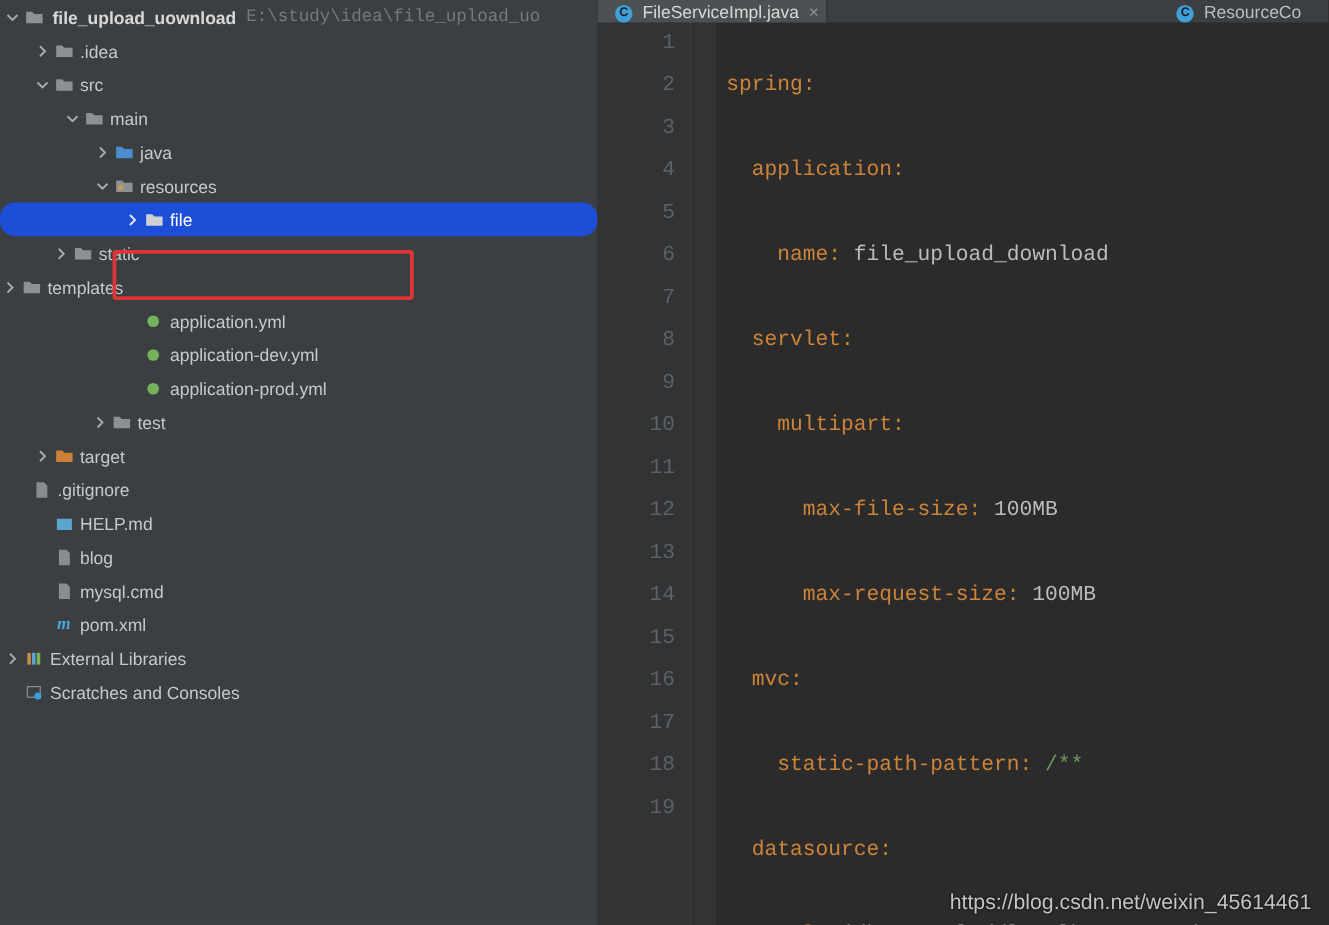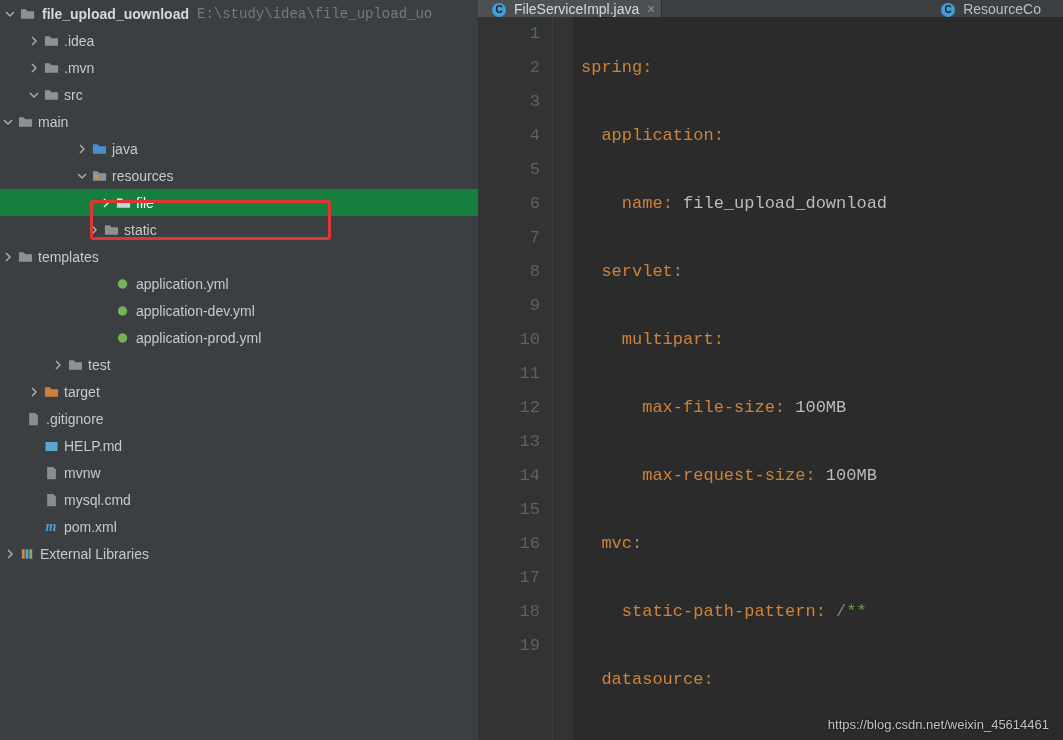--- a/index.html
+++ b/index.html
@@ -6,21 +6,21 @@
     background:#2b2b2b;font-family:"Segoe UI",Arial,sans-serif;font-size:14px;
     color:#b5bbc4;}
   .root{display:flex;height:740px;width:1063px;position:relative;}
   
   .tree{flex:0 0 478px;background:#3b3f41;overflow:hidden;position:relative;}
   .tree-head{display:flex;align-items:center;height:28px;padding-left:6px;
     font-size:14px;color:#bcbec0;white-space:nowrap;}
   .tree-head .proj{color:#d8d8d8;font-weight:bold;margin-left:2px;}
   .tree-head .path{color:#77797b;margin-left:8px;font-family:Liberation Mono, monospace;}
   .node{display:flex;align-items:center;height:27px;white-space:nowrap;}
-  .node.selected{background:#15803d;color:#e8e8e8;}
+  .node.selected{background:#1d4ed8;color:#e8e8e8;border-radius:12px;}
   .arrow{width:16px;display:inline-flex;justify-content:center;color:#a8abae;}
   .arrow svg{width:10px;height:10px;}
   .icon{width:18px;display:inline-flex;justify-content:center;margin-right:4px;}
   .icon svg{width:15px;height:14px;}
   .label{color:#c7c9cb;}
   .node.selected .label{color:#ffffff;}
   .redbox{position:absolute;left:90px;top:200px;width:235px;height:34px;
     border:3px solid #e03535;border-radius:3px;pointer-events:none;}
   
   .editor{flex:1;display:flex;flex-direction:column;background:#2b2b2b;
@@ -37,21 +37,21 @@
   .gutter{flex:0 0 62px;background:#313335;text-align:right;color:#5e6163;
     padding-right:12px;border-right:1px solid #3d3f41;}
   .fold{flex:0 0 20px;background:#313335;}
   .codelines{flex:1;padding-left:8px;overflow:hidden;white-space:pre;}
   .ln{height:34px;}
   .k{color:#cd8339;}   
   .v{color:#b9bcbf;}  
   .s{color:#6e985c;}  
   .p{color:#c68435;}  
   .watermark{position:absolute;right:14px;bottom:8px;color:#c2c4c7;
-    font-size:13px;font-family:Arial;text-shadow:0 0 2px #000;}
+    font-size:17px;font-family:Arial;text-shadow:0 0 2px #000;}
   .folder-ico{fill:#8e9194;}
   .folder-blue{fill:#4a8ed0;}
   .folder-orange{fill:#cf7f3a;}
   .yml-ico{fill:#75b35b;}
   .file-ico{fill:#8a8c8e;}
   .md-ico{fill:#5aa6cf;}
   .circle-c{width:14px;height:14px;border-radius:50%;background:#3f9fd8;
     color:#1e1f21;font-size:10px;line-height:14px;text-align:center;
     font-family:Arial;font-weight:bold;display:inline-block;}
 </style>
@@ -83,122 +83,109 @@
           </svg>
         </span>
       <span class="icon">
           <svg viewBox="0 0 16 14">
             <path class="folder-ico" d="M1 2h5l2 2h7v8H1z"></path>
           </svg>
         </span>
       <span class="label">.idea</span>
     </div>
 
+
     <div class="node" style="padding-left:26px">
       <span class="arrow">
           <svg viewBox="0 0 10 10">
-            <path d="M3 1l4 4-4 4" fill="none" stroke="#a8abae" stroke-width="1.5"></path>
-          </svg>
-        </span>
-      <span class="icon">
-          <svg viewBox="0 0 16 14">
-            <path class="folder-ico" d="M1 2h5l2 2h7v8H1z"></path>
-          </svg>
-        </span>
-      <span class="label">.mvn</span>
-    </div>
-
-    <div class="node" style="padding-left:26px">
-      <span class="arrow">
-          <svg viewBox="0 0 10 10">
             <path d="M1 3l4 4 4-4" fill="none" stroke="#a8abae" stroke-width="1.5"></path>
           </svg>
         </span>
       <span class="icon">
           <svg viewBox="0 0 16 14">
             <path class="folder-ico" d="M1 2h5l2 2h7v8H1z"></path>
           </svg>
         </span>
       <span class="label">src</span>
     </div>
 
+    <div class="node" style="padding-left:50px">
+      <span class="arrow">
+          <svg viewBox="0 0 10 10">
+            <path d="M1 3l4 4 4-4" fill="none" stroke="#a8abae" stroke-width="1.5"></path>
+          </svg>
+        </span>
+      <span class="icon">
+          <svg viewBox="0 0 16 14">
+            <path class="folder-ico" d="M1 2h5l2 2h7v8H1z"></path>
+          </svg>
+        </span>
+      <span class="label">main</span>
+    </div>
+
+    <div class="node" style="padding-left:74px">
+      <span class="arrow">
+          <svg viewBox="0 0 10 10">
+            <path d="M3 1l4 4-4 4" fill="none" stroke="#a8abae" stroke-width="1.5"></path>
+          </svg>
+        </span>
+      <span class="icon">
+          <svg viewBox="0 0 16 14">
+            <path class="folder-blue" d="M1 2h5l2 2h7v8H1z"></path>
+          </svg>
+        </span>
+      <span class="label">java</span>
+    </div>
+
+    <div class="node" style="padding-left:74px">
+      <span class="arrow">
+          <svg viewBox="0 0 10 10">
+            <path d="M1 3l4 4 4-4" fill="none" stroke="#a8abae" stroke-width="1.5"></path>
+          </svg>
+        </span>
+      <span class="icon">
+          <svg viewBox="0 0 16 14">
+            <path class="folder-ico" d="M1 2h5l2 2h7v8H1z"></path>
+            <rect x="3" y="6" width="4" height="4" fill="#c89b4e"></rect>
+          </svg>
+        </span>
+      <span class="label">resources</span>
+    </div>
+
+    <div class="node selected" style="padding-left:98px">
+      <span class="arrow">
+          <svg viewBox="0 0 10 10">
+            <path d="M3 1l4 4-4 4" fill="none" stroke="#e8e8e8" stroke-width="1.5"></path>
+          </svg>
+        </span>
+      <span class="icon">
+          <svg viewBox="0 0 16 14">
+            <path fill="#cfd1d3" d="M1 2h5l2 2h7v8H1z"></path>
+          </svg>
+        </span>
+      <span class="label">file</span>
+    </div>
+
+    <div class="node" style="padding-left:41px">
+      <span class="arrow">
+          <svg viewBox="0 0 10 10">
+            <path d="M3 1l4 4-4 4" fill="none" stroke="#a8abae" stroke-width="1.5"></path>
+          </svg>
+        </span>
+      <span class="icon">
+          <svg viewBox="0 0 16 14">
+            <path class="folder-ico" d="M1 2h5l2 2h7v8H1z"></path>
+          </svg>
+        </span>
+      <span class="label">static</span>
+    </div>
+
     <div class="node" style="">
       <span class="arrow">
           <svg viewBox="0 0 10 10">
-            <path d="M1 3l4 4 4-4" fill="none" stroke="#a8abae" stroke-width="1.5"></path>
-          </svg>
-        </span>
-      <span class="icon">
-          <svg viewBox="0 0 16 14">
-            <path class="folder-ico" d="M1 2h5l2 2h7v8H1z"></path>
-          </svg>
-        </span>
-      <span class="label">main</span>
-    </div>
-
-    <div class="node" style="padding-left:74px">
-      <span class="arrow">
-          <svg viewBox="0 0 10 10">
-            <path d="M3 1l4 4-4 4" fill="none" stroke="#a8abae" stroke-width="1.5"></path>
-          </svg>
-        </span>
-      <span class="icon">
-          <svg viewBox="0 0 16 14">
-            <path class="folder-blue" d="M1 2h5l2 2h7v8H1z"></path>
-          </svg>
-        </span>
-      <span class="label">java</span>
-    </div>
-
-    <div class="node" style="padding-left:74px">
-      <span class="arrow">
-          <svg viewBox="0 0 10 10">
-            <path d="M1 3l4 4 4-4" fill="none" stroke="#a8abae" stroke-width="1.5"></path>
-          </svg>
-        </span>
-      <span class="icon">
-          <svg viewBox="0 0 16 14">
-            <path class="folder-ico" d="M1 2h5l2 2h7v8H1z"></path>
-            <rect x="3" y="6" width="4" height="4" fill="#c89b4e"></rect>
-          </svg>
-        </span>
-      <span class="label">resources</span>
-    </div>
-
-    <div class="node selected" style="padding-left:98px">
-      <span class="arrow">
-          <svg viewBox="0 0 10 10">
-            <path d="M3 1l4 4-4 4" fill="none" stroke="#e8e8e8" stroke-width="1.5"></path>
-          </svg>
-        </span>
-      <span class="icon">
-          <svg viewBox="0 0 16 14">
-            <path fill="#cfd1d3" d="M1 2h5l2 2h7v8H1z"></path>
-          </svg>
-        </span>
-      <span class="label">file</span>
-    </div>
-
-    <div class="node" style="padding-left:86px">
-      <span class="arrow">
-          <svg viewBox="0 0 10 10">
-            <path d="M3 1l4 4-4 4" fill="none" stroke="#a8abae" stroke-width="1.5"></path>
-          </svg>
-        </span>
-      <span class="icon">
-          <svg viewBox="0 0 16 14">
-            <path class="folder-ico" d="M1 2h5l2 2h7v8H1z"></path>
-          </svg>
-        </span>
-      <span class="label">static</span>
-    </div>
-
-    <div class="node" style="">
-      <span class="arrow">
-          <svg viewBox="0 0 10 10">
             <path d="M3 1l4 4-4 4" fill="none" stroke="#a8abae" stroke-width="1.5"></path>
           </svg>
         </span>
       <span class="icon">
           <svg viewBox="0 0 16 14">
             <path class="folder-ico" d="M1 2h5l2 2h7v8H1z"></path>
           </svg>
         </span>
       <span class="label">templates</span>
     </div>
@@ -221,21 +208,21 @@
     </div>
     <div class="node" style="padding-left:114px">
       <span class="icon">
           <svg viewBox="0 0 16 14">
             <circle cx="7" cy="7" r="5" class="yml-ico"></circle>
           </svg>
         </span>
       <span class="label">application-prod.yml</span>
     </div>
 
-    <div class="node" style="padding-left:50px">
+    <div class="node" style="padding-left:72px">
       <span class="arrow">
           <svg viewBox="0 0 10 10">
             <path d="M3 1l4 4-4 4" fill="none" stroke="#a8abae" stroke-width="1.5"></path>
           </svg>
         </span>
       <span class="icon">
           <svg viewBox="0 0 16 14">
             <path class="folder-ico" d="M1 2h5l2 2h7v8H1z"></path>
           </svg>
         </span>
@@ -271,21 +258,21 @@
           </svg>
         </span>
       <span class="label">HELP.md</span>
     </div>
     <div class="node" style="padding-left:42px">
       <span class="icon">
           <svg viewBox="0 0 14 16">
             <path class="file-ico" d="M2 1h7l3 3v11H2z"></path>
           </svg>
         </span>
-      <span class="label">mvnw</span>
+      <span class="label">blog</span>
     </div>
     <div class="node" style="padding-left:42px">
       <span class="icon">
           <svg viewBox="0 0 14 16">
             <path class="file-ico" d="M2 1h7l3 3v11H2z"></path>
           </svg>
         </span>
       <span class="label">mysql.cmd</span>
     </div>
     <div class="node" style="padding-left:42px">
@@ -302,20 +289,29 @@
           </svg>
         </span>
       <span class="icon">
           <svg viewBox="0 0 16 14">
             <rect x="2" y="2" width="3" height="10" fill="#c98d4b"></rect>
             <rect x="6" y="2" width="3" height="10" fill="#5aa6cf"></rect>
             <rect x="10" y="2" width="3" height="10" fill="#7ab35b"></rect>
           </svg>
         </span>
       <span class="label">External Libraries</span>
+    </div>
+    <div class="node" style="padding-left:18px">
+      <span class="icon">
+          <svg viewBox="0 0 16 14">
+            <rect x="2" y="2" width="11" height="9" fill="none" stroke="#8e9194"></rect>
+            <circle cx="11" cy="10" r="3" fill="#3f9fd8"></circle>
+          </svg>
+        </span>
+      <span class="label">Scratches and Consoles</span>
     </div>
 
     <div class="redbox"></div>
   </div>
 
   <div class="editor">
     <div class="tabs">
       <div class="tab active">
         <span class="icn"><span class="circle-c">C</span></span>
         <span>FileServiceImpl.java</span>

